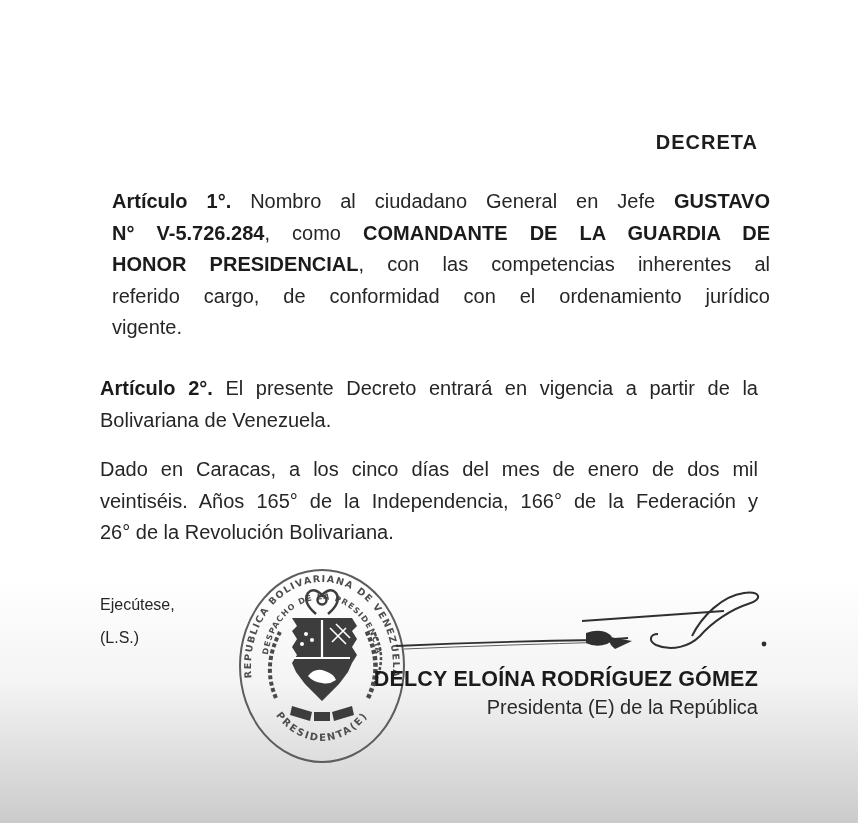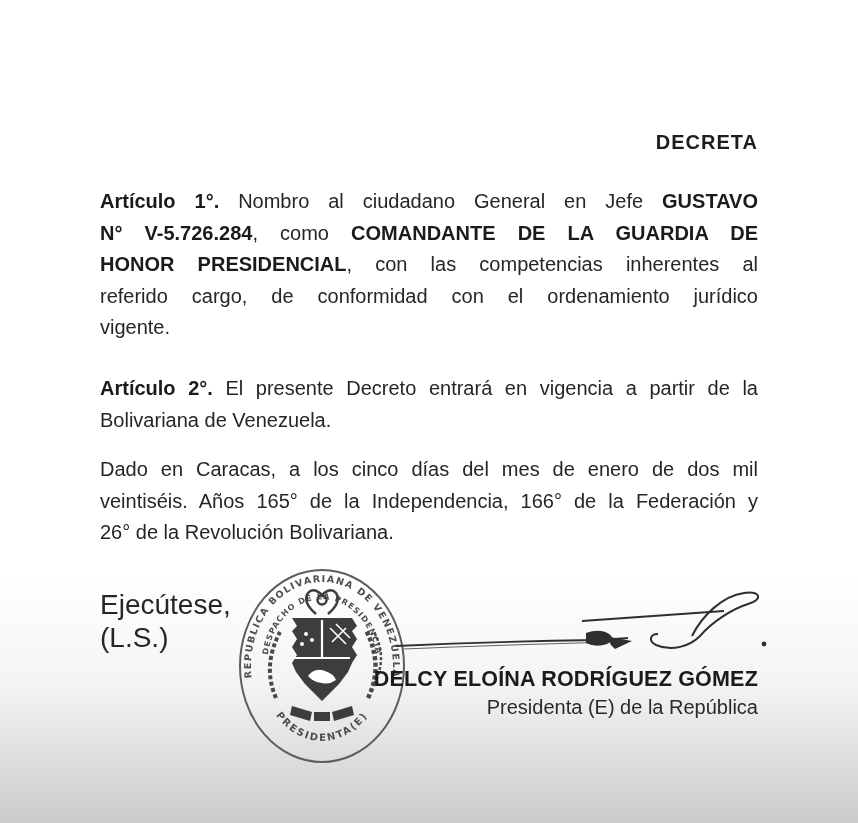--- a/index.html
+++ b/index.html
@@ -13,24 +13,24 @@
   }
   .col{position:absolute;left:100px;width:658px;}
   .heading{
     top:131px;text-align:right;font-weight:700;font-size:20px;
     letter-spacing:1px;color:#1d1d1d;
   }
   .para{font-size:20px;}
   .para .line{line-height:31.6px;white-space:nowrap;}
   .para .line.just{text-align:justify;text-align-last:justify;}
   .b{font-weight:700;color:#1b1b1b;}
-  #article-1{top:186px;}
+  #article-1{top:186px;margin-left:12px;}
   #article-2{top:373px;}
   #article-3{top:454px;}
-  .closing{top:589px;font-size:28px;line-height:32.5px;}
+  .closing{top:589px;font-size:16px;line-height:32.5px;}
   .signer{
     position:absolute;right:100px;top:665px;width:480px;
     text-align:right;z-index:4;
   }
   .signer .name{font-weight:700;font-size:21.5px;color:#1b1b1b;line-height:28px;letter-spacing:.2px;}
   .signer .title{font-size:20px;line-height:28px;color:#2a2a2a;}
   .seal-wrap{position:absolute;left:236px;top:566px;z-index:2;}
   .sig-wrap{position:absolute;left:392px;top:584px;z-index:3;}
   .seal-ring-text{font-family:"DejaVu Sans",sans-serif;font-weight:700;fill:#4d4d4d;}
 </style>

